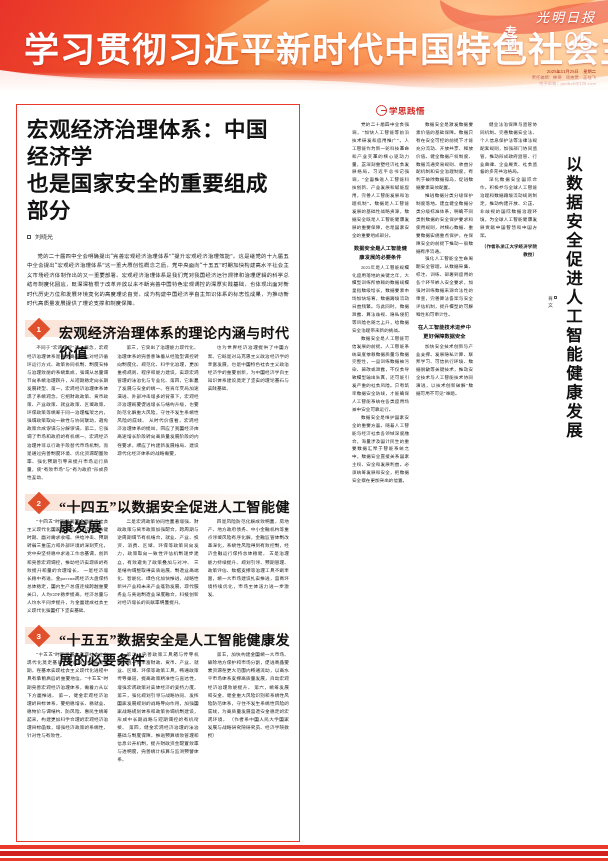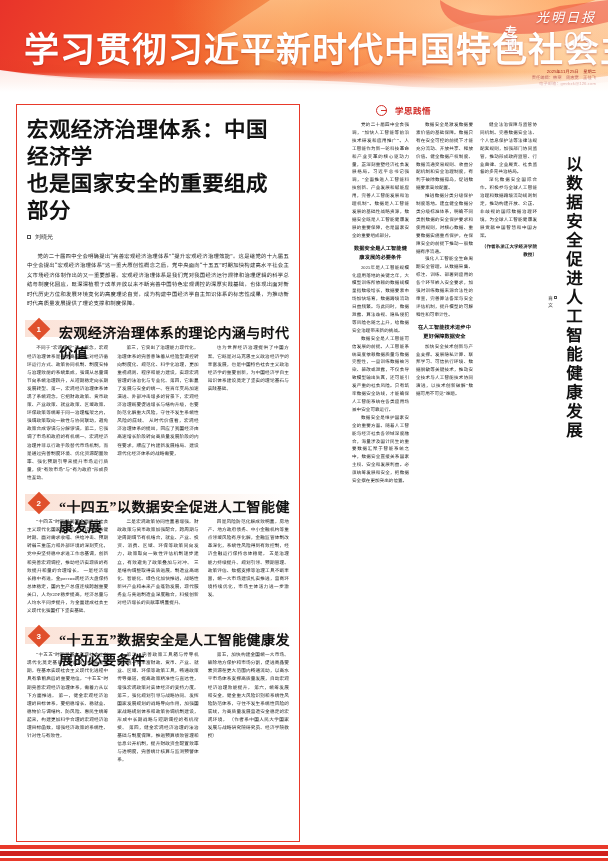--- a/index.html
+++ b/index.html
@@ -151,21 +151,21 @@
     letter-spacing:.12px;
     overflow:hidden;
   }
   .cols3 .col p{margin:0;text-indent:2em;}
 
   
   .right-zone{
     position:absolute;left:352px;top:12px;width:250px;height:738px;
   }
   .badge{
-    display:flex;align-items:center;gap:8px;
+    display:flex;align-items:center;gap:2px;
     margin-bottom:5px;
     padding-left:24px;
   }
   .badge-g{
     width:11px;height:11px;border-radius:50%;
     border:1.6px solid #d2302a;
     box-sizing:border-box;
     position:relative;
   }
   .badge-g:after{

